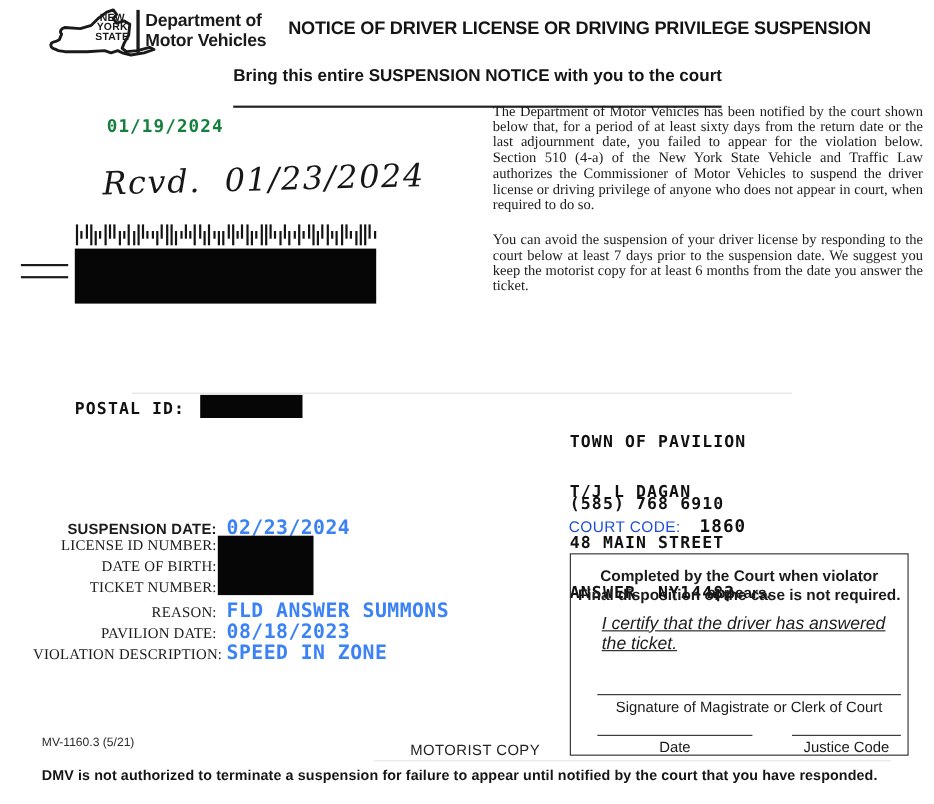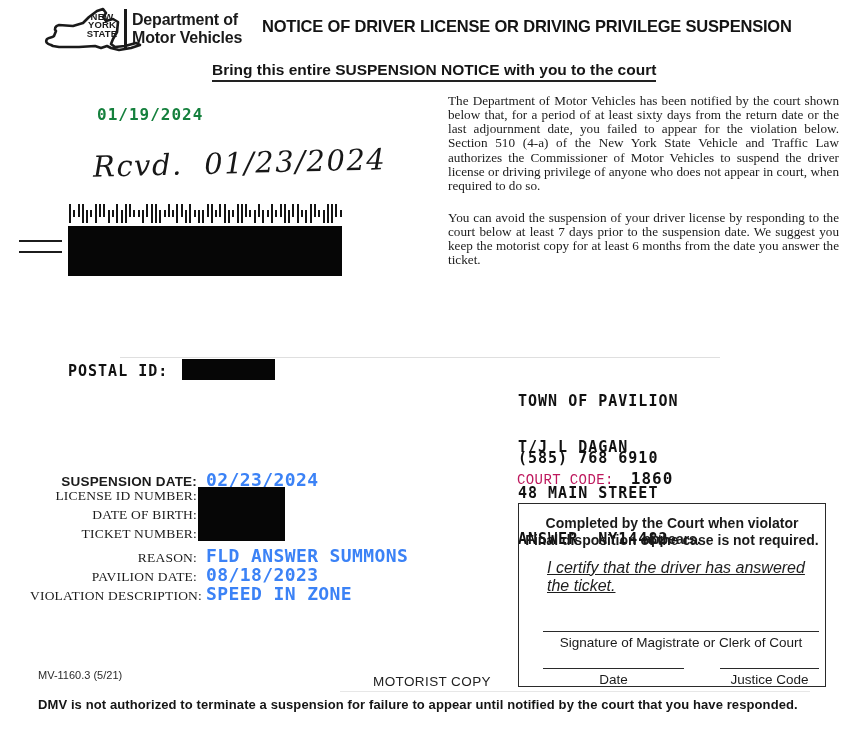--- a/index.html
+++ b/index.html
@@ -20,21 +20,21 @@
     position:absolute; left:89px; top:5px; font-weight:bold; font-size:16px;
     line-height:17.5px; color:#1a1a1a; letter-spacing:-.2px; white-space:nowrap;
   }
   .doc-title {
     position:absolute; left:262px; top:17px; font-weight:bold; font-size:16.5px;
     letter-spacing:-.2px; white-space:nowrap; color:#141414;
   }
   .instruction-wrap { position:absolute; left:212px; top:61px; }
   .instruction {
     display:inline-block; font-weight:bold; font-size:15.5px; color:#151515;
-    border-bottom:2.2px solid #222; padding-bottom:1px; white-space:nowrap;
+    border-bottom:2.2px solid #222; padding-bottom:17px; white-space:nowrap;
   }
   
   .issue-date {
     position:absolute; left:97px; top:105px; font-family:"DejaVu Sans Mono", monospace;
     font-weight:bold; font-size:16px; letter-spacing:1px; white-space:pre; color:#15803d;
   }
   .handwritten {
     position:absolute; left:93px; top:146px; font-family:"DejaVu Serif", serif;
     font-style:italic; font-size:29px; letter-spacing:1.5px; white-space:pre;
     color:#171717; transform:rotate(-1.5deg);
@@ -67,21 +67,21 @@
   .court-address {
     position:absolute; left:518px; top:363px; font-family:"DejaVu Sans Mono", monospace;
     font-weight:bold; font-size:15px; line-height:15.4px; letter-spacing:1px;
     white-space:pre; color:#111;
   }
   .court-phone {
     position:absolute; left:518px; top:449px; font-family:"DejaVu Sans Mono", monospace;
     font-weight:bold; font-size:15px; letter-spacing:1px; white-space:pre; color:#111;
   }
   .court-code-row { position:absolute; left:517px; top:469px; display:flex; align-items:baseline; }
-  .court-code-label { font-family:Liberation Mono, monospace; font-size:14px; letter-spacing:.4px; color:#be185d; }
+  .court-code-label { font-family:Liberation Sans, sans-serif; font-size:14px; letter-spacing:.4px; color:#1d4ed8; }
   .court-code-value {
     font-family:"DejaVu Sans Mono", monospace; font-weight:bold; font-size:16px;
     letter-spacing:1px; margin-left:17px; color:#111;
   }
   
   .fields { position:absolute; left:30px; top:469px; }
   .field-row { display:flex; height:19px; align-items:baseline; }
   .flabel {
     width:167px; text-align:right; font-family:"Liberation Serif", serif;
     font-size:13.5px; letter-spacing:.2px; color:#1b1b1b; white-space:nowrap;

